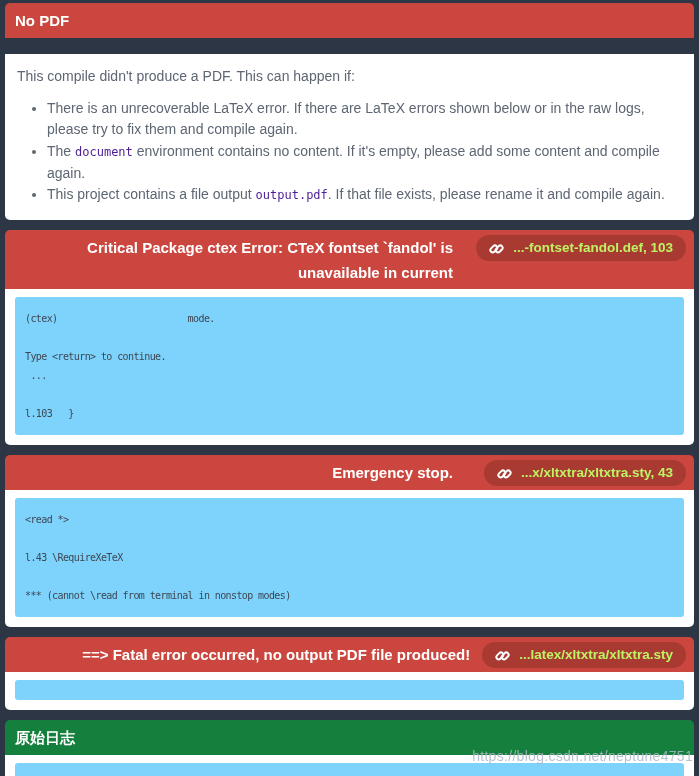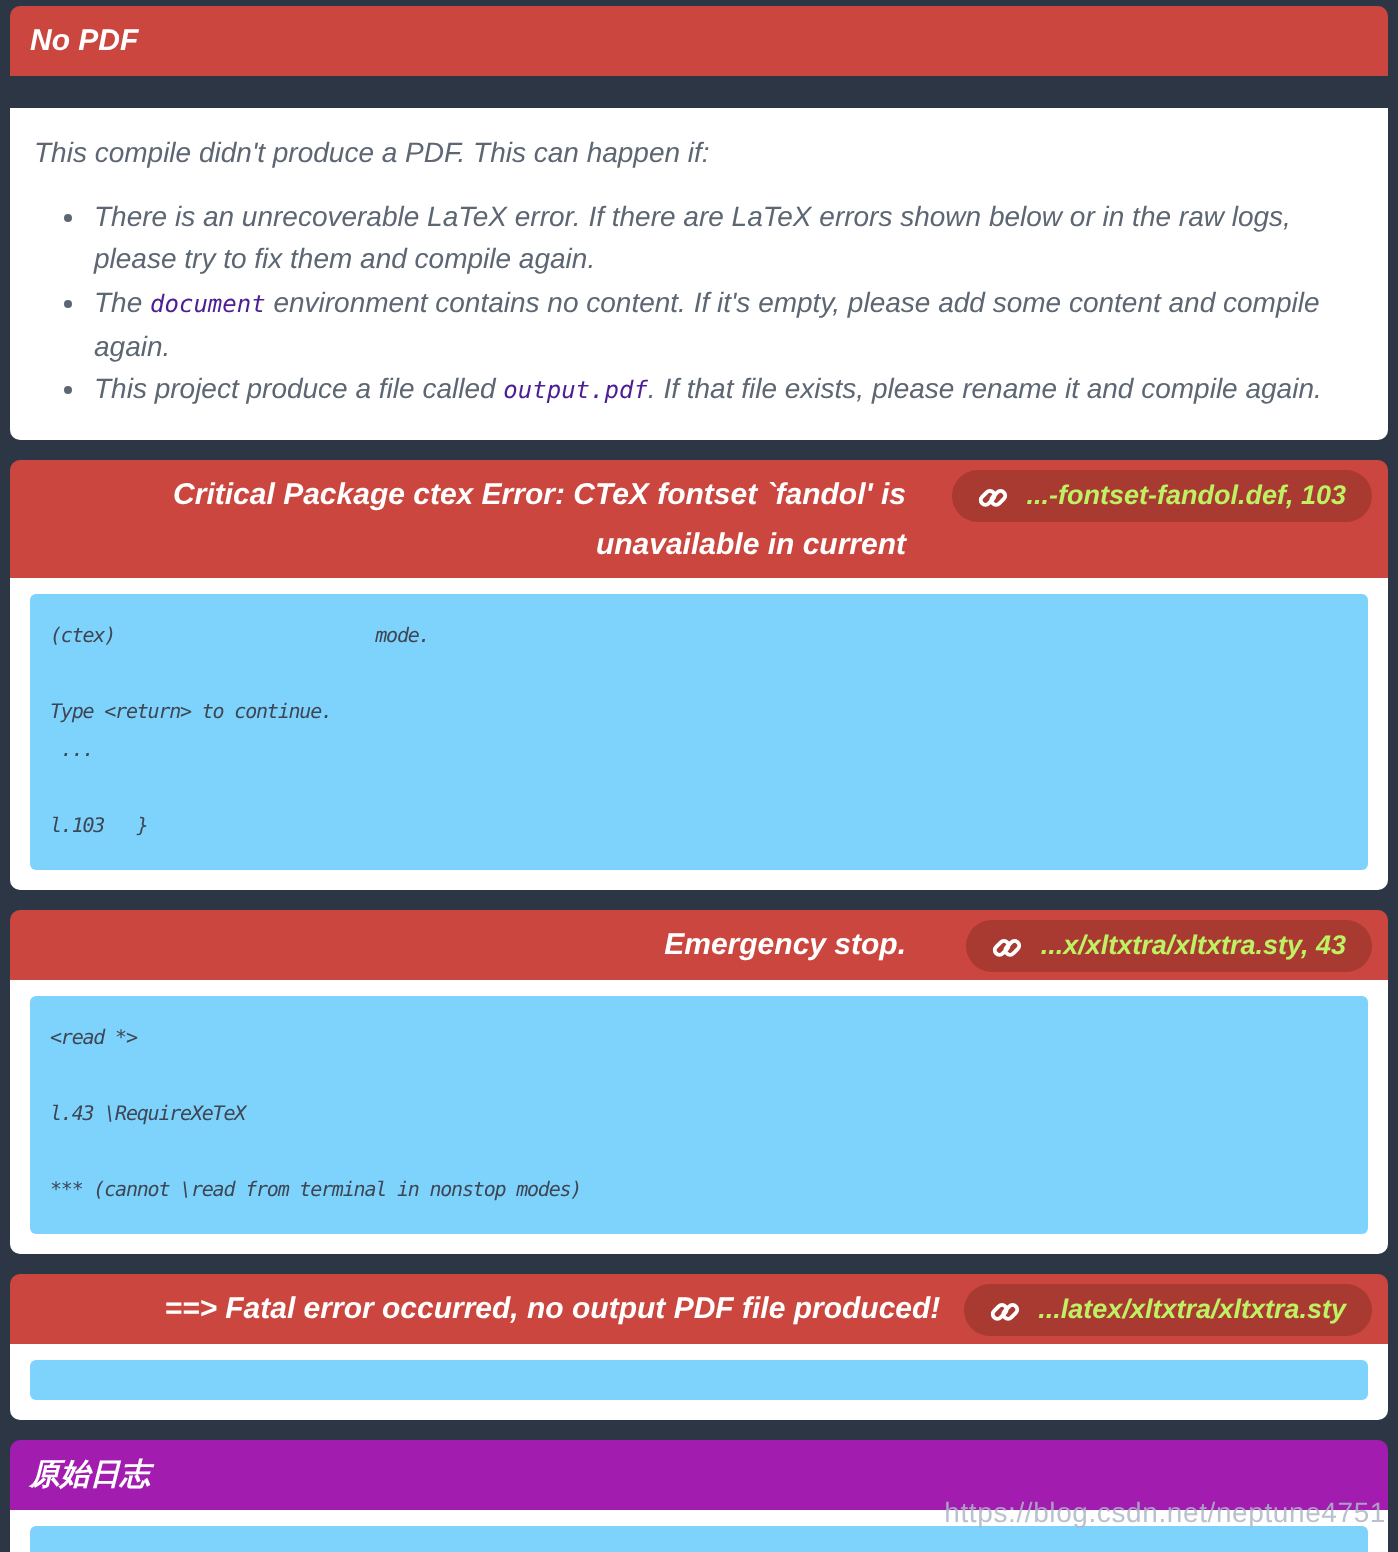--- a/index.html
+++ b/index.html
@@ -10,29 +10,29 @@
     overflow: hidden;
     font-family: "Liberation Sans", sans-serif;
   }
   .page {
     position: relative;
     width: 699px; height: 776px;
     padding: 3px 5px 0 5px;
     display: flex; flex-direction: column; gap: 10px;
     overflow: hidden;
   }
-  .panel { border-radius: 5px; overflow: hidden; flex: none; font-style: italic; }
+  .panel { border-radius: 5px; overflow: hidden; flex: none; }
 
   
   .hdr {
     color: #fff; font-weight: bold; font-size: 15px;
     padding: 8px 10px; line-height: 19px;
   }
   .hdr.red { background: #cb463e; }
-  .hdr.slate { background: #a21caf; }
+  .hdr.slate { background: #15803d; }
 
   .entry-header {
     background: #cb463e; color: #fff;
     display: flex; align-items: flex-start; gap: 12px;
     padding: 5px 8px 4px 10px;
     min-height: 34px;
   }
   .entry-title {
     flex: 1 1 auto; max-width: 438px;
     font-weight: bold; font-size: 15px; line-height: 25px; text-align: right;
@@ -87,21 +87,21 @@
 
   <section class="panel">
     <header class="hdr red">
       <span>No PDF</span>
     </header>
     <div class="text-body">
       <p>This compile didn't produce a PDF. This can happen if:</p>
       <ul>
         <li><span>There is an unrecoverable LaTeX error. If there are LaTeX errors shown below or in the raw logs, please try to fix them and compile again.</span><code></code><span></span></li>
         <li><span>The </span><code>document</code><span> environment contains no content. If it's empty, please add some content and compile again.</span></li>
-        <li><span>This project produce a file called </span><code>output.pdf</code><span>. If that file exists, please rename it and compile again.</span></li>
+        <li><span>This project contains a file output </span><code>output.pdf</code><span>. If that file exists, please rename it and compile again.</span></li>
       </ul>
     </div>
   </section>
 
   <section class="panel">
     <header class="entry-header">
       <span class="entry-title">Critical Package ctex Error: CTeX fontset `fandol' is unavailable in current</span>
       <a class="badge">
         <span class="link-icon">
           <svg viewBox="0 0 24 24" width="15" height="15" aria-hidden="true">

